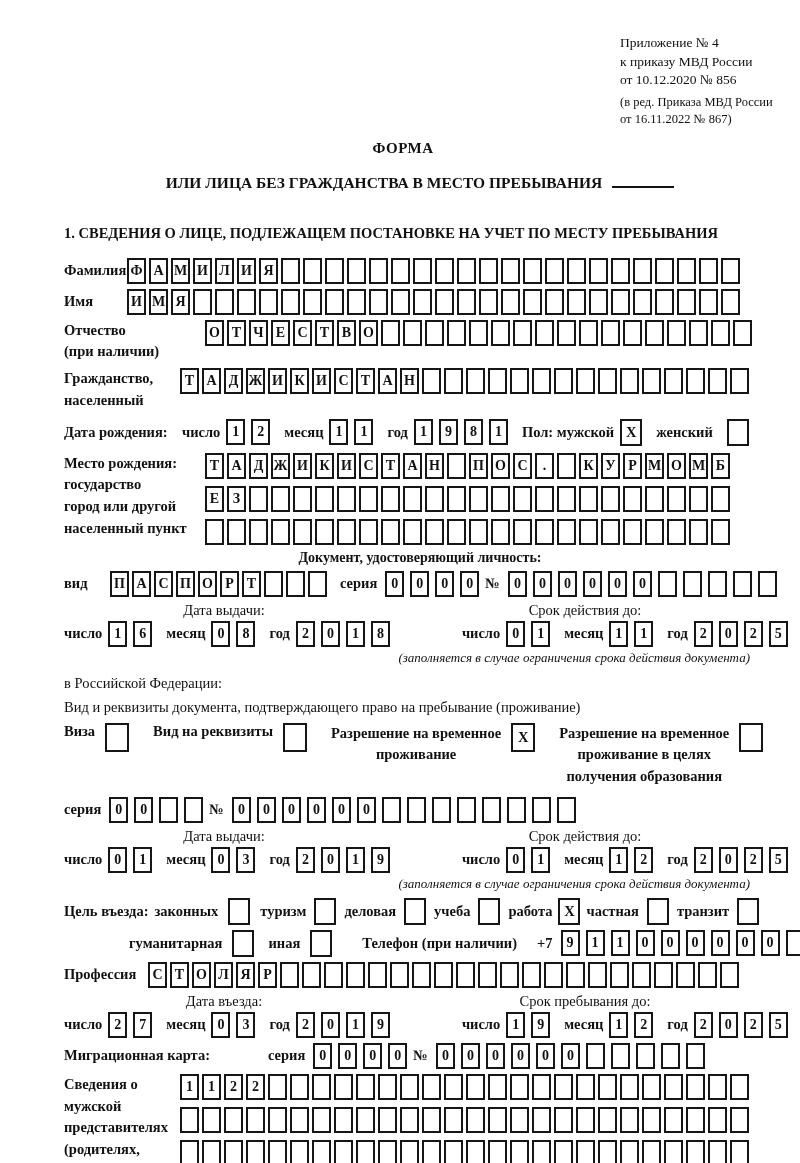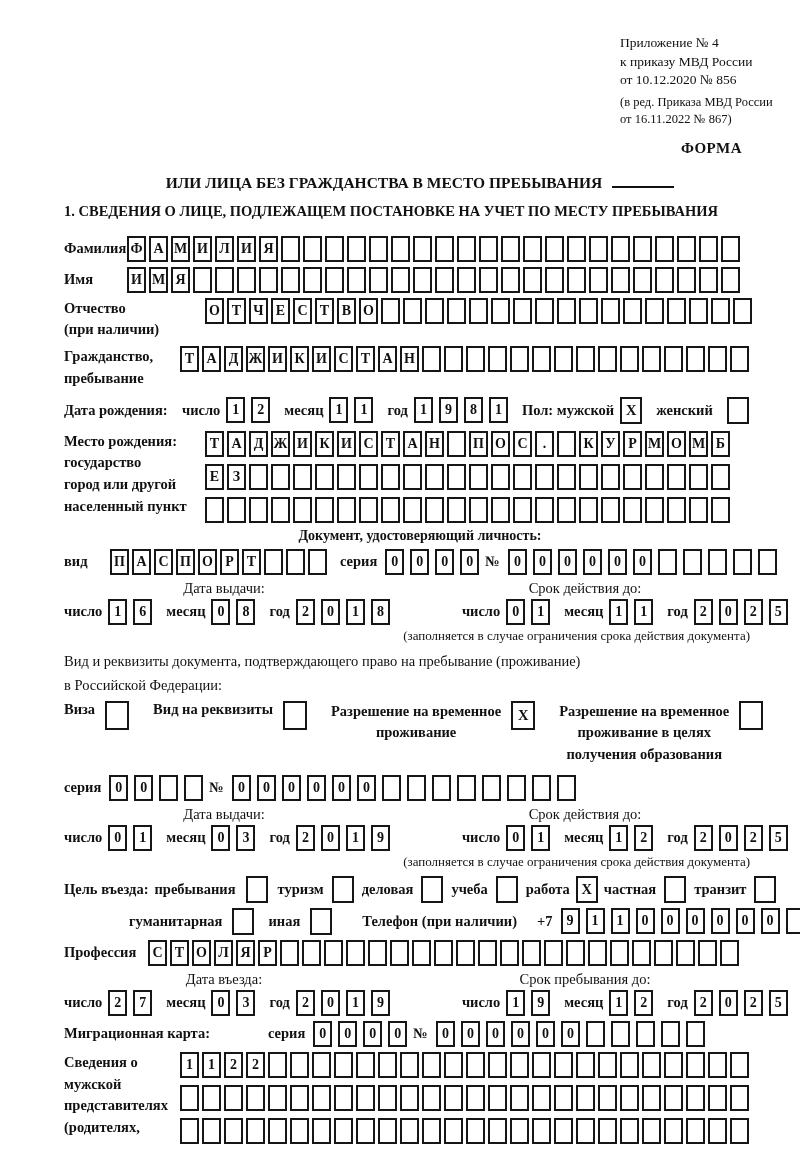--- a/index.html
+++ b/index.html
@@ -8,26 +8,26 @@
     width: 800px; height: 1163px; overflow: hidden;
     color: #111; font-family: "Liberation Serif", "DejaVu Serif", serif;
     font-size: 14.5px;
   }
   .page { padding: 34px 24px 0 64px; }
 
   
   .appendix { margin-left: 556px; width: 216px; line-height: 1.38; font-size: 13.5px; }
   .appendix .amend { font-size: 12.5px; margin-top: 4px; line-height: 1.38; }
   .appendix .amend + .amend { margin-top: 0; }
-  .forma { text-align: right; padding-right: 34px; font-weight: bold; font-size: 15px; margin-top: 12px; letter-spacing: .5px; }
+  .forma { text-align: center; padding-right: 34px; font-weight: bold; font-size: 15px; margin-top: 12px; letter-spacing: .5px; }
 
   
   .title { text-align: center; font-weight: bold; font-size: 15.5px; line-height: 1.5; margin-top: 14px; }
   .blank-line { display: inline-block; width: 62px; border-bottom: 2px solid #111; height: 13px; margin-left: 10px; }
-  .s1-heading { font-weight: bold; font-size: 14.5px; margin-top: 8px; }
+  .s1-heading { font-weight: bold; font-size: 14.5px; margin-top: 30px; }
 
   
   .row { display: flex; align-items: center; margin-bottom: 5px; font-weight: bold; }
   .row.top { align-items: flex-start; }
   .boxes { display: flex; flex-wrap: nowrap; }
   .cell {
     flex: none; width: 19px; height: 26px; border: 2px solid #161616;
     margin-right: 3px; display: inline-flex; align-items: center; justify-content: center;
     font-size: 14px; background: #fff;
   }
@@ -46,21 +46,21 @@
 
   .doc-heading { text-align: center; font-weight: bold; font-size: 14px; margin: 2px 0 5px 0; }
 
   
   .date-heads { display: flex; font-size: 14.5px; margin-top: 2px; margin-bottom: 2px; }
   .dh1 { width: 320px; text-align: center; }
   .dh2 { width: 330px; text-align: center; margin-left: 36px; }
   .dlab { margin-right: 6px; flex: none; }
   .date-row .boxes { margin-right: 8px; }
   .dright { margin-left: 58px; }
-  .note-right { text-align: right; padding-right: 26px; font-size: 13px; margin: -2px 0 6px 0; }
+  .note-right { text-align: right; padding-right: 26px; font-size: 13px; margin: -2px 0 6px 0; font-style: italic; }
 
   .intro { line-height: 1.55; margin-top: 2px; }
   .permit-row { margin-top: 4px; margin-bottom: 9px; }
   .center-label { display: inline-block; text-align: center; line-height: 1.5; }
   .permit-row .checkbox { margin-left: 10px; width: 24px; height: 29px; }
 
   .reps-row { margin-top: 2px; }
   .reps-label { width: 116px; line-height: 1.5; flex: none; }
   .reps-boxes .boxes { margin-bottom: 7px; }
 </style>
@@ -184,21 +184,21 @@
         <span class="cell"></span>
         <span class="cell"></span>
         <span class="cell"></span>
         <span class="cell"></span>
       </span>
   </div>
 
   <div class="row top">
     <span class="lbl w116 two-line">
       <span>Гражданство,</span><br>
-      <span>пребывание</span>
+      <span>населенный</span>
     </span>
     <span class="boxes">
         <span class="cell">Т</span>
         <span class="cell">А</span>
         <span class="cell">Д</span>
         <span class="cell">Ж</span>
         <span class="cell">И</span>
         <span class="cell">К</span>
         <span class="cell">И</span>
         <span class="cell">С</span>
@@ -411,22 +411,22 @@
     <span class="dlab">год</span>
     <span class="boxes gap">
         <span class="cell">2</span>
         <span class="cell">0</span>
         <span class="cell">2</span>
         <span class="cell">5</span>
       </span>
   </div>
   <div class="note-right">(заполняется в случае ограничения срока действия документа)</div>
 
+  <div class="intro">в Российской Федерации:</div>
   <div class="intro">Вид и реквизиты документа, подтверждающего право на пребывание (проживание)</div>
-  <div class="intro">в Российской Федерации:</div>
 
   <div class="row top permit-row">
     <span class="lbl">Виза</span>
     <span class="checkbox"></span>
     <span class="lbl ml24">Вид на реквизиты</span>
     <span class="checkbox ml20"></span>
     <span class="center-label ml24">
       <span>Разрешение на временное</span><br>
       <span>проживание</span>
     </span>
@@ -503,21 +503,21 @@
         <span class="cell">2</span>
         <span class="cell">0</span>
         <span class="cell">2</span>
         <span class="cell">5</span>
       </span>
   </div>
   <div class="note-right">(заполняется в случае ограничения срока действия документа)</div>
 
   <div class="row">
     <span class="lbl">Цель въезда:</span>
-    <span class="lbl ml6">пребывания</span>
+    <span class="lbl ml6">законных</span>
     <span class="checkbox ml10"></span>
     <span class="lbl ml10">туризм</span>
     <span class="checkbox ml8"></span>
     <span class="lbl ml8">деловая</span>
     <span class="checkbox ml8"></span>
     <span class="lbl ml8">учеба</span>
     <span class="checkbox ml8"></span>
     <span class="lbl ml8">работа</span>
     <span class="checkbox ml6">X</span>
     <span class="lbl ml6">частная</span>

